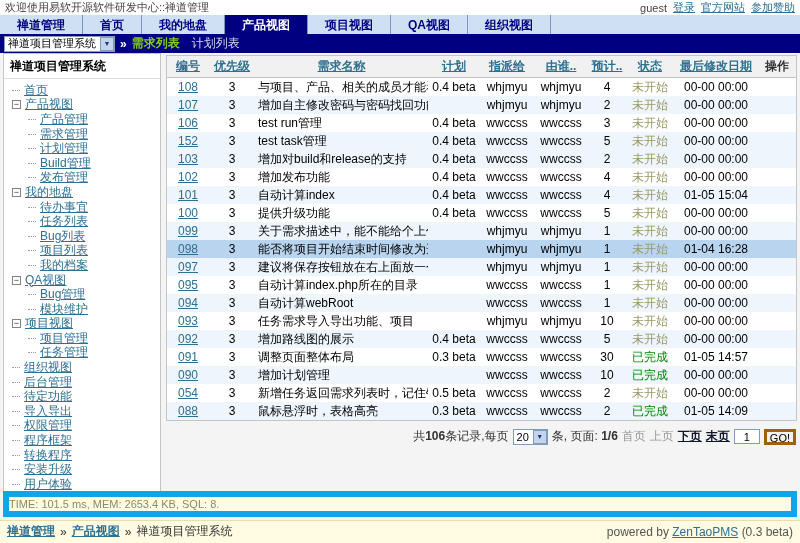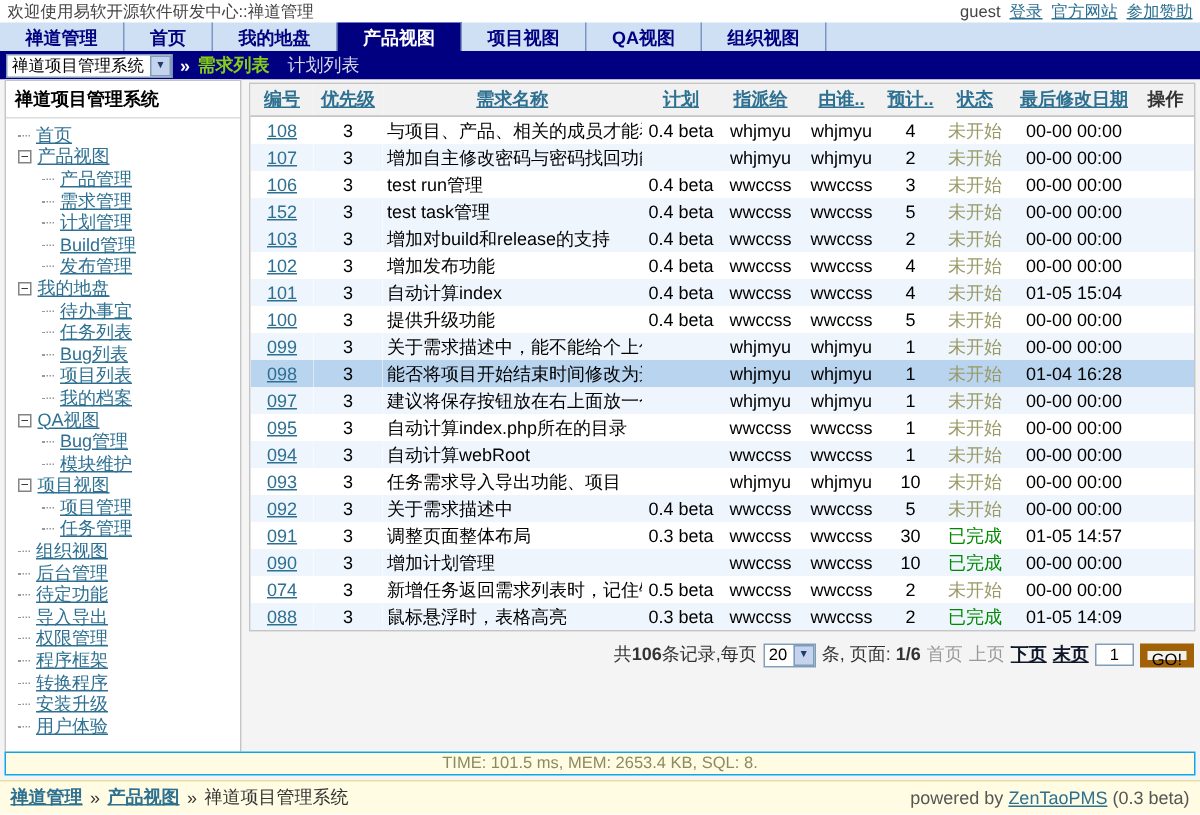--- a/index.html
+++ b/index.html
@@ -74,27 +74,27 @@
   a.id-link { color: #2d7091; text-decoration: underline; }
 
   
   .pagination { margin-top: 7px; display: flex; justify-content: flex-end;
     align-items: center; gap: 4px; color: #333; padding-right: 1px; }
   .pagination b { font-weight: bold; }
   .pg-disabled { color: #999; }
   .pg-link { color: #0f172a; text-decoration: underline; font-weight: bold; }
   .goto-input { width: 26px; height: 15px; border: 1px solid #7f9db9;
     font-size: 11px; text-align: center; font-family: inherit; }
-  .go-btn { border: 5px solid #a16207; background: #f2f1ec; font-size: 11px;
+  .go-btn { border: 3px solid #a16207; background: #f2f1ec; font-size: 11px;
     padding: 0 3px; height: 16px; font-family: inherit; cursor: pointer; }
 
   
   .footer { margin-top: auto; }
-  .stats-bar { margin: 0 3px; background: #fffce3; border: 1px solid #0ea5e9;
-    text-align: center; font-size: 11px; color: #8d8a60; padding: 1px 0; }
+  .stats-bar { margin: 0 3px; background: #fffce3; border: 6px solid #0ea5e9;
+    font-size: 11px; color: #8d8a60; padding: 1px 0; }
   .footer-gap { height: 3px; }
   .bottom-bar { background: #fffce3; border-top: 1px solid #e8dfa4;
     display: flex; justify-content: space-between; align-items: center;
     padding: 2px 7px 3px 7px; }
   .crumbs { display: flex; gap: 5px; align-items: center; }
   .crumbs a { color: #2d7091; text-decoration: underline; font-weight: bold; }
   .crumbs .cur { color: #333; }
   .powered { color: #555; }
   .powered a { color: #2d7091; text-decoration: underline; }
 </style>
@@ -450,21 +450,21 @@
                 <td class="c">whjmyu</td>
                 <td class="c">whjmyu</td>
                 <td class="c">10</td>
                 <td class="c"><span style="color: rgb(153, 153, 102);">未开始</span></td>
                 <td class="c">00-00 00:00</td>
                 <td class="c"></td>
               </tr>
               <tr class="alt">
                 <td class="c"><a class="id-link">092</a></td>
                 <td class="c">3</td>
-                <td class="name">关于需求描述中</td>
+                <td class="name">增加路线图的展示</td>
                 <td class="c">0.4 beta</td>
                 <td class="c">wwccss</td>
                 <td class="c">wwccss</td>
                 <td class="c">5</td>
                 <td class="c"><span style="color: rgb(153, 153, 102);">未开始</span></td>
                 <td class="c">00-00 00:00</td>
                 <td class="c"></td>
               </tr>
               <tr>
                 <td class="c"><a class="id-link">091</a></td>
@@ -484,21 +484,21 @@
                 <td class="name">增加计划管理</td>
                 <td class="c"></td>
                 <td class="c">wwccss</td>
                 <td class="c">wwccss</td>
                 <td class="c">10</td>
                 <td class="c"><span style="color: rgb(0, 136, 0);">已完成</span></td>
                 <td class="c">00-00 00:00</td>
                 <td class="c"></td>
               </tr>
               <tr>
-                <td class="c"><a class="id-link">074</a></td>
+                <td class="c"><a class="id-link">054</a></td>
                 <td class="c">3</td>
                 <td class="name">新增任务返回需求列表时，记住锚点</td>
                 <td class="c">0.5 beta</td>
                 <td class="c">wwccss</td>
                 <td class="c">wwccss</td>
                 <td class="c">2</td>
                 <td class="c"><span style="color: rgb(153, 153, 102);">未开始</span></td>
                 <td class="c">00-00 00:00</td>
                 <td class="c"></td>
               </tr>

